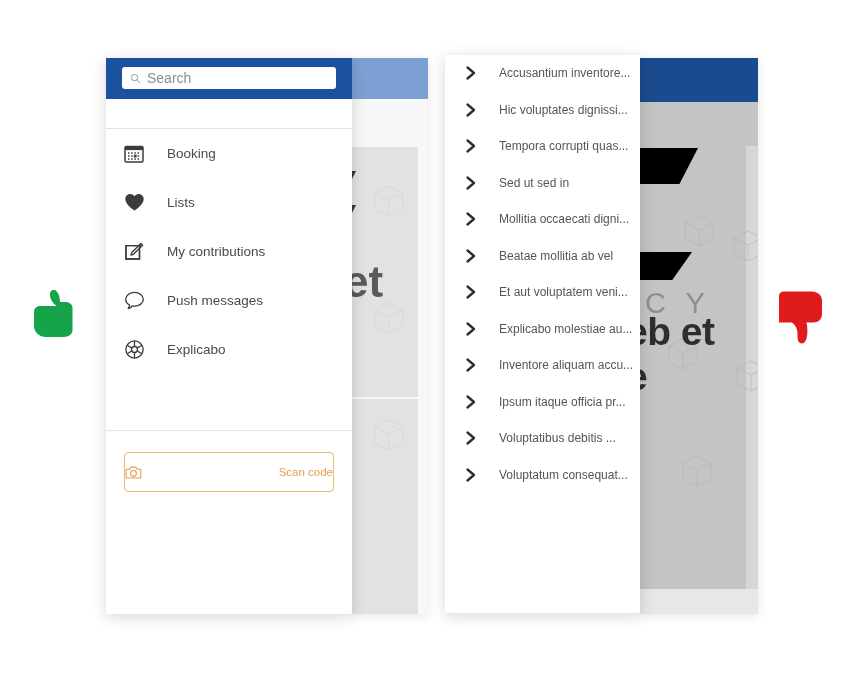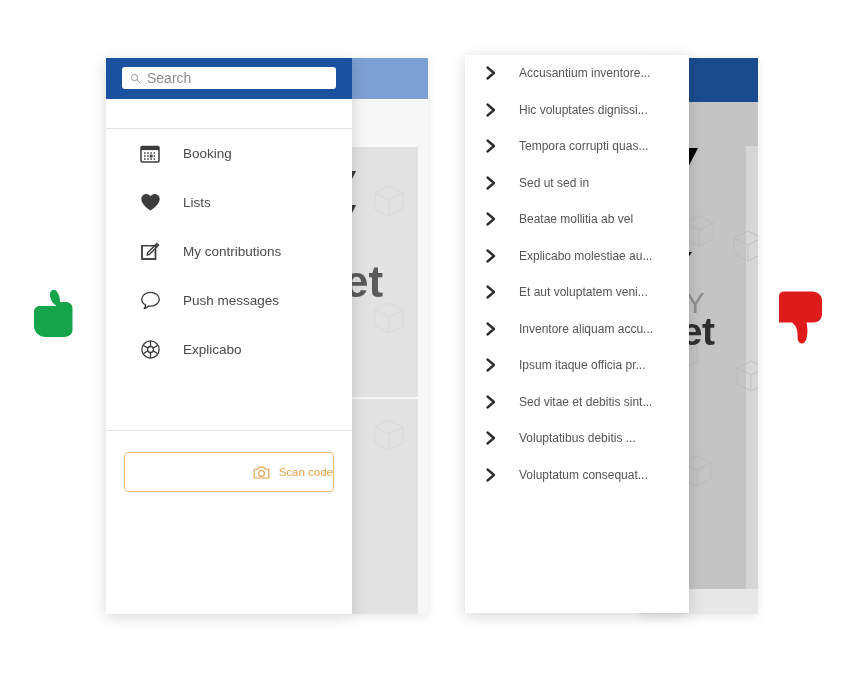--- a/index.html
+++ b/index.html
@@ -161,21 +161,20 @@
     position: absolute;
     left: 0;
     width: 246px;
     height: 1px;
     background: #e3e3e3;
   }
   .menu-list {
     position: absolute;
     left: 0; top: 71px;
     width: 246px;
-    margin-left: 16px;
   }
   .menu-item {
     height: 49px;
     display: flex;
     align-items: center;
     padding-left: 16px;
     gap: 21px;
     cursor: pointer;
   }
   .menu-icon {
@@ -195,38 +194,37 @@
     width: 246px;
     padding: 22px 18px 0 18px;
   }
   .scan-btn {
     width: 210px; height: 40px;
     border: 1px solid #e8b971;
     border-radius: 4px;
     background: #ffffff;
     display: flex;
     align-items: center;
-    justify-content: flex-end;
+    justify-content: space-between;
     gap: 9px;
     cursor: pointer;
   }
   .scan-label {
     font-size: 11.5px;
     color: #e0a24c;
   }
 
   
   .right-card {
     position: absolute;
     left: 445px; top: 55px;
-    width: 224px; height: 558px;
+    width: 195px; height: 558px;
     background: #ffffff;
     box-shadow: 0 3px 14px rgba(0,0,0,0.16);
     overflow: hidden;
-    margin-left: 20px;
   }
   .list-item {
     height: 36.5px;
     display: flex;
     align-items: center;
     padding-left: 20px;
     gap: 22px;
     cursor: pointer;
   }
   .chev-icon {
@@ -470,61 +468,61 @@
             </svg>
           </span>
           <span class="list-label">Sed ut sed in</span>
         </div>
         <div class="list-item">
           <span class="chev-icon">
             <svg width="12" height="16" viewBox="0 0 12 16">
               <polyline points="2.5,2.5 9,8 2.5,13.5" fill="none" stroke="#2d2d2d" stroke-width="2.3" stroke-linecap="round" stroke-linejoin="round"></polyline>
             </svg>
           </span>
+          <span class="list-label">Mollitia occaecati digni...</span>
+        </div>
+        <div class="list-item">
+          <span class="chev-icon">
+            <svg width="12" height="16" viewBox="0 0 12 16">
+              <polyline points="2.5,2.5 9,8 2.5,13.5" fill="none" stroke="#2d2d2d" stroke-width="2.3" stroke-linecap="round" stroke-linejoin="round"></polyline>
+            </svg>
+          </span>
           <span class="list-label">Beatae mollitia ab vel</span>
         </div>
         <div class="list-item">
           <span class="chev-icon">
             <svg width="12" height="16" viewBox="0 0 12 16">
               <polyline points="2.5,2.5 9,8 2.5,13.5" fill="none" stroke="#2d2d2d" stroke-width="2.3" stroke-linecap="round" stroke-linejoin="round"></polyline>
             </svg>
           </span>
+          <span class="list-label">Et aut voluptatem veni...</span>
+        </div>
+        <div class="list-item">
+          <span class="chev-icon">
+            <svg width="12" height="16" viewBox="0 0 12 16">
+              <polyline points="2.5,2.5 9,8 2.5,13.5" fill="none" stroke="#2d2d2d" stroke-width="2.3" stroke-linecap="round" stroke-linejoin="round"></polyline>
+            </svg>
+          </span>
           <span class="list-label">Explicabo molestiae au...</span>
         </div>
         <div class="list-item">
           <span class="chev-icon">
             <svg width="12" height="16" viewBox="0 0 12 16">
               <polyline points="2.5,2.5 9,8 2.5,13.5" fill="none" stroke="#2d2d2d" stroke-width="2.3" stroke-linecap="round" stroke-linejoin="round"></polyline>
             </svg>
           </span>
-          <span class="list-label">Et aut voluptatem veni...</span>
-        </div>
-        <div class="list-item">
-          <span class="chev-icon">
-            <svg width="12" height="16" viewBox="0 0 12 16">
-              <polyline points="2.5,2.5 9,8 2.5,13.5" fill="none" stroke="#2d2d2d" stroke-width="2.3" stroke-linecap="round" stroke-linejoin="round"></polyline>
-            </svg>
-          </span>
           <span class="list-label">Inventore aliquam accu...</span>
         </div>
         <div class="list-item">
           <span class="chev-icon">
             <svg width="12" height="16" viewBox="0 0 12 16">
               <polyline points="2.5,2.5 9,8 2.5,13.5" fill="none" stroke="#2d2d2d" stroke-width="2.3" stroke-linecap="round" stroke-linejoin="round"></polyline>
             </svg>
           </span>
           <span class="list-label">Ipsum itaque officia pr...</span>
-        </div>
-        <div class="list-item">
-          <span class="chev-icon">
-            <svg width="12" height="16" viewBox="0 0 12 16">
-              <polyline points="2.5,2.5 9,8 2.5,13.5" fill="none" stroke="#2d2d2d" stroke-width="2.3" stroke-linecap="round" stroke-linejoin="round"></polyline>
-            </svg>
-          </span>
-          <span class="list-label">Sed vitae et debitis sint...</span>
         </div>
         <div class="list-item">
           <span class="chev-icon">
             <svg width="12" height="16" viewBox="0 0 12 16">
               <polyline points="2.5,2.5 9,8 2.5,13.5" fill="none" stroke="#2d2d2d" stroke-width="2.3" stroke-linecap="round" stroke-linejoin="round"></polyline>
             </svg>
           </span>
           <span class="list-label">Voluptatibus debitis ...</span>
         </div>
         <div class="list-item">

